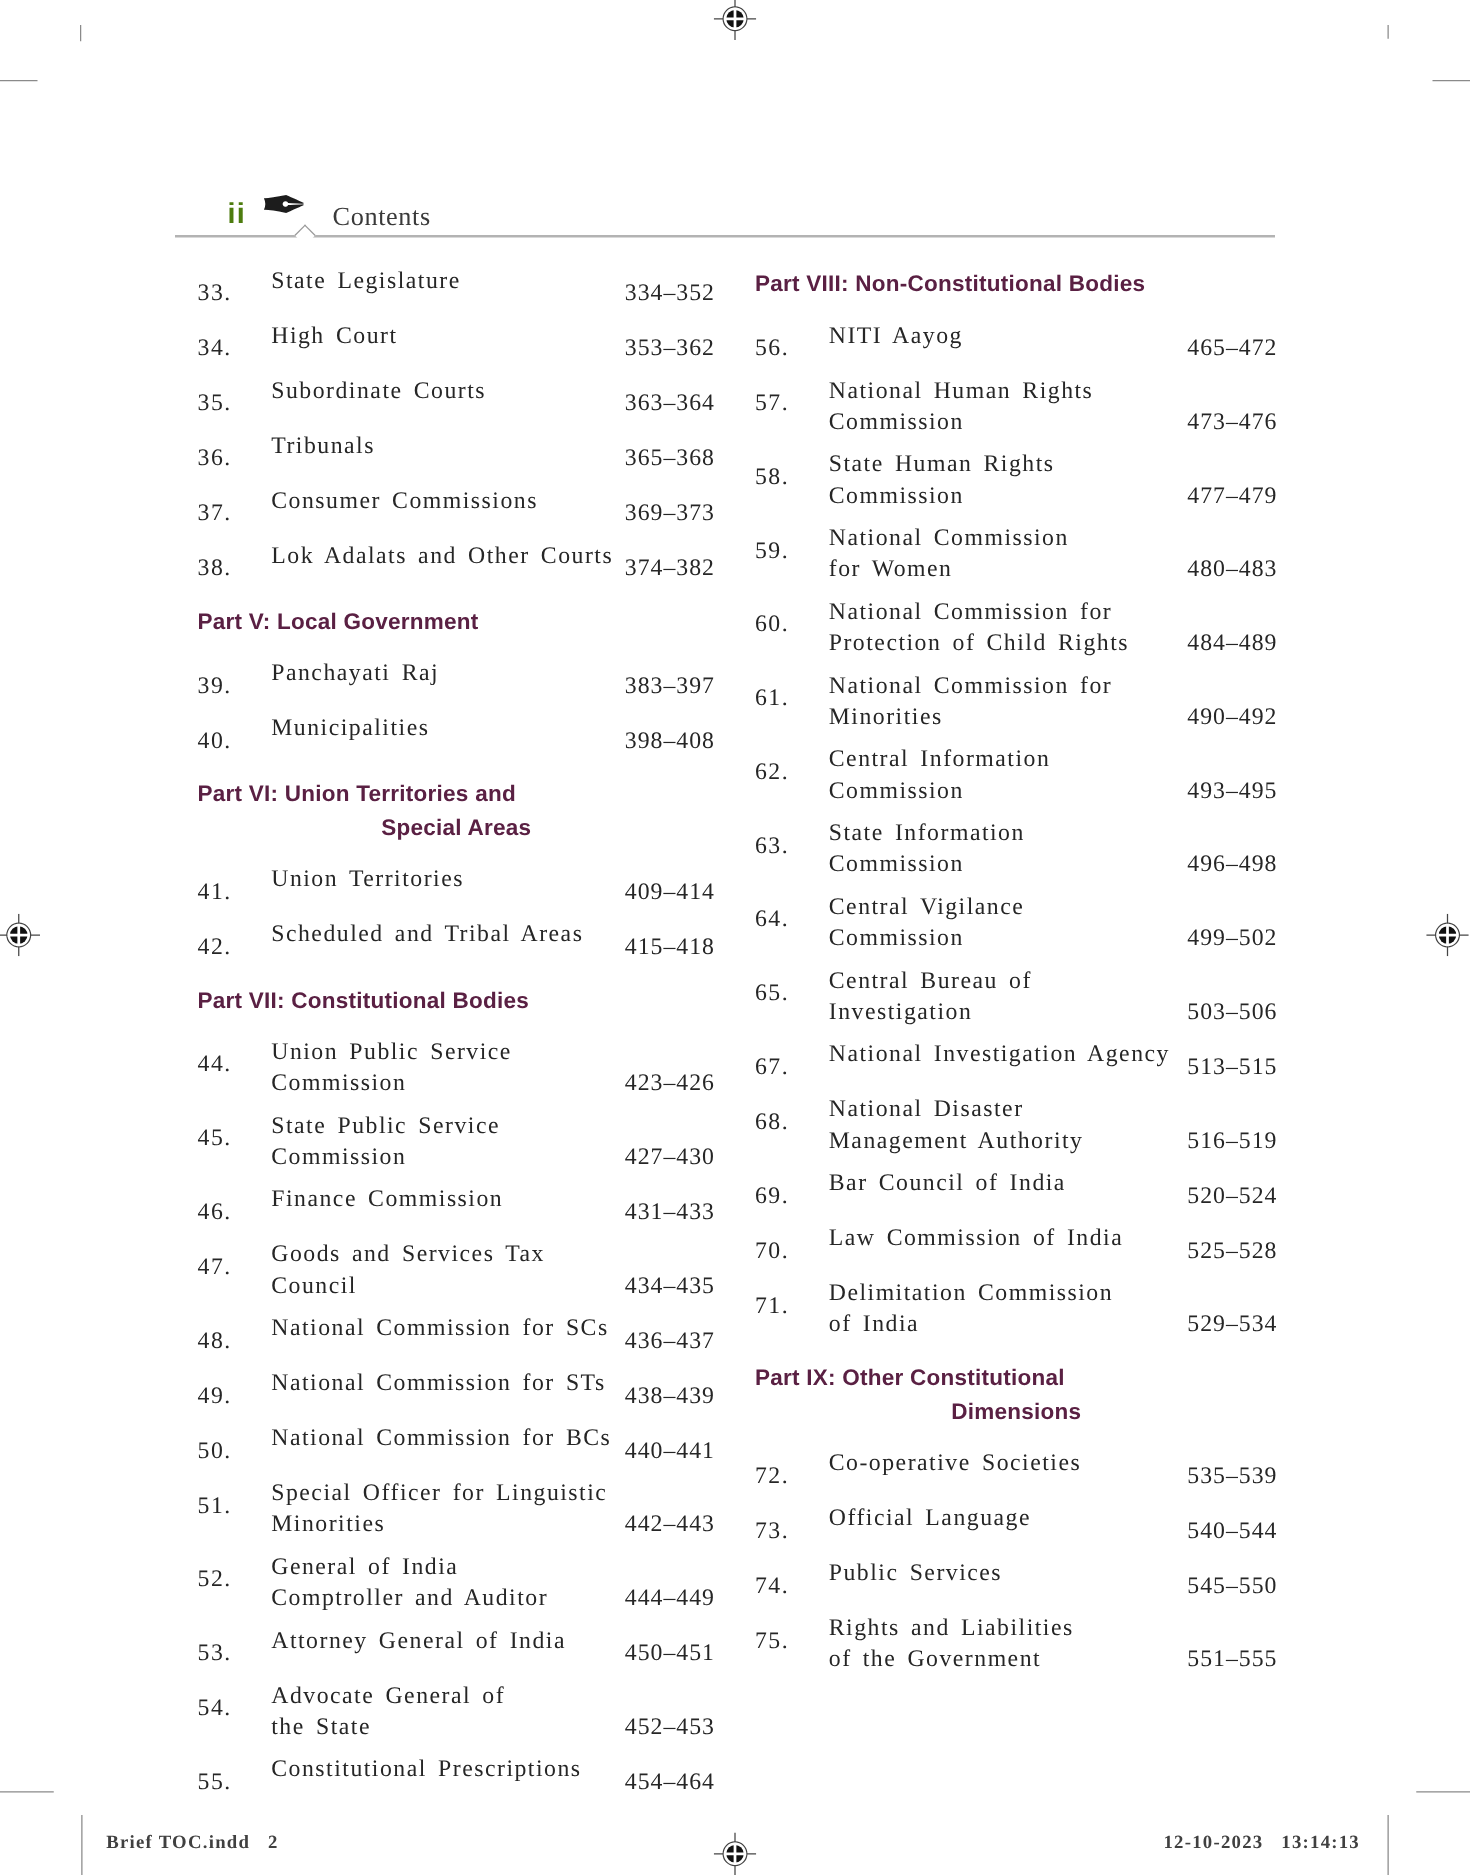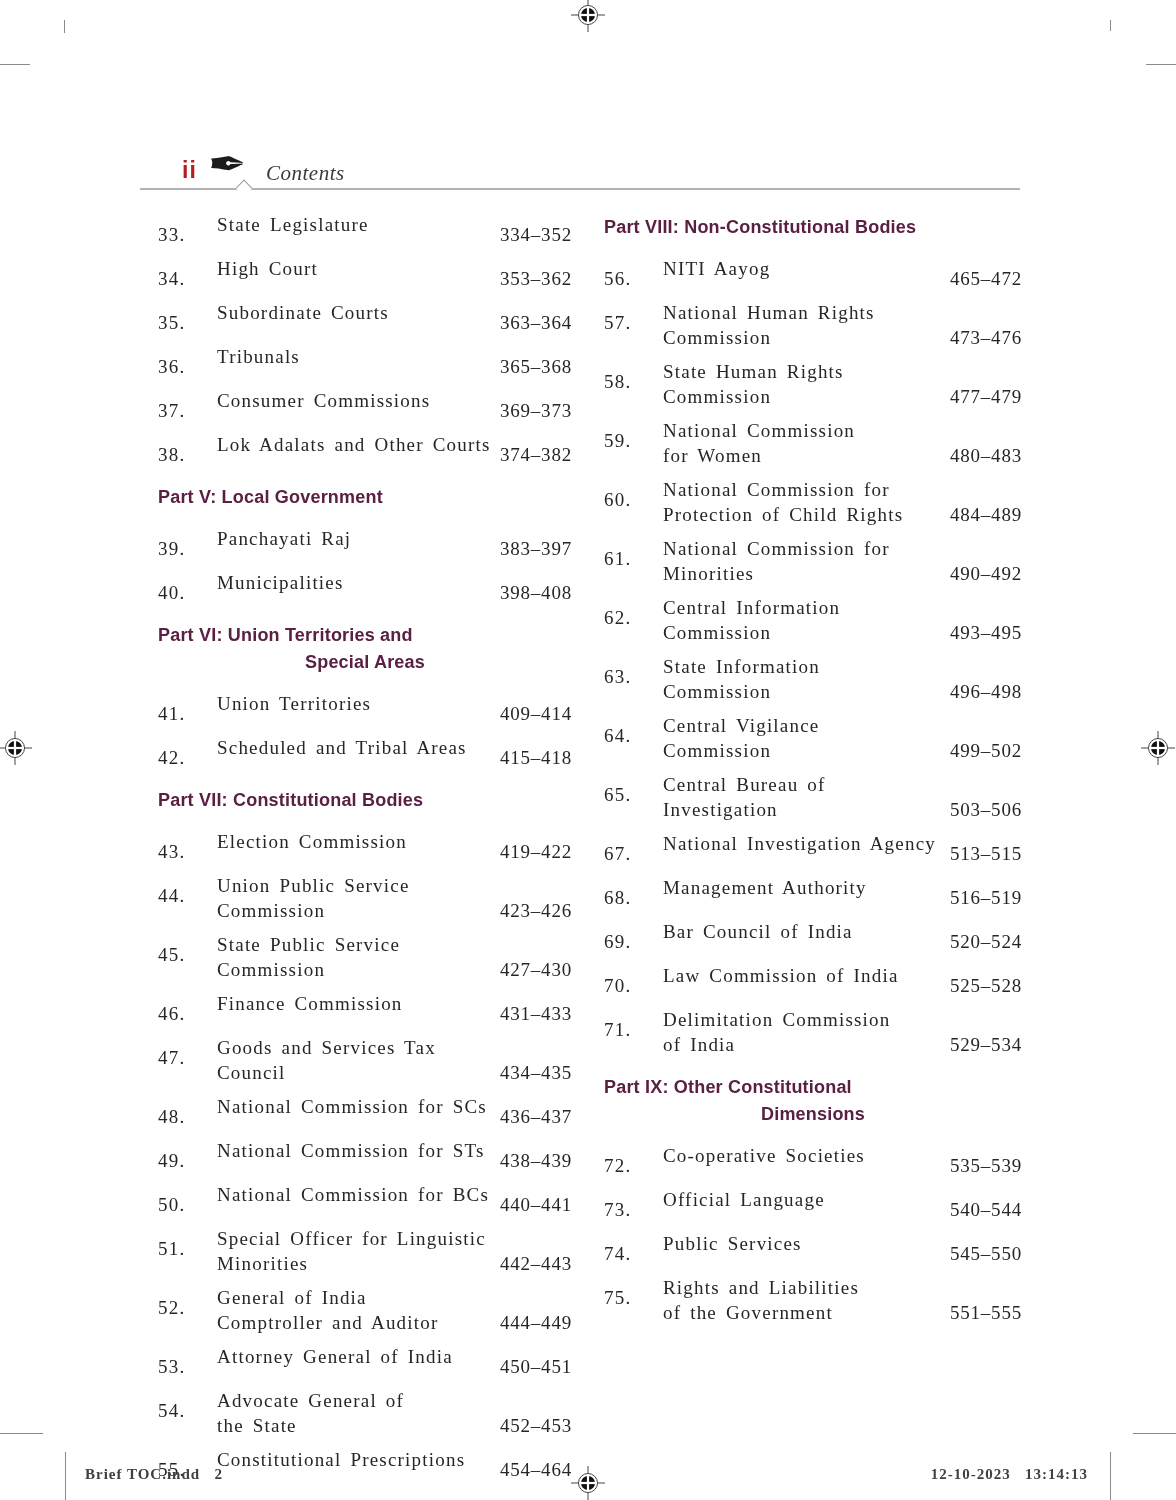--- a/index.html
+++ b/index.html
@@ -4,26 +4,26 @@
 <style>
   html,body{margin:0;padding:0;}
   body{
     width:1176px;height:1500px;position:relative;background:#ffffff;
     font-family:"Liberation Serif",serif;color:#222;overflow:hidden;
   }
   
   .header{position:absolute;left:140px;top:155px;width:880px;height:46px;}
   .header .rule{position:absolute;left:0;right:0;top:33px;height:2px;background:#b3b3b3;}
   .pagenum{position:absolute;left:42px;top:2px;font-family:"Liberation Sans",sans-serif;
-    font-weight:700;font-size:23px;color:#b91c1c;letter-spacing:1px;}
+    font-weight:700;font-size:23px;color:#4d7c0f;letter-spacing:1px;}
   .pen{position:absolute;left:68px;top:-14px;font-size:46px;color:#1c1c1c;line-height:1;
     font-family:"DejaVu Sans",sans-serif;}
   .notch{position:absolute;left:98px;top:27px;width:11px;height:11px;background:#fff;
     transform:rotate(45deg);border-left:1px solid #999;border-top:1px solid #999;}
-  .htitle{position:absolute;left:126px;top:6px;font-style:italic;font-size:21px;color:#3a3a3a;
+  .htitle{position:absolute;left:126px;top:6px;font-size:21px;color:#3a3a3a;
     letter-spacing:.5px;}
   
   .col{position:absolute;top:212px;font-size:19px;color:#262626;}
   .col-left{left:158px;width:414px;}
   .col-right{left:604px;width:418px;}
   .entry{display:flex;margin-bottom:9px;line-height:25px;letter-spacing:1.2px;}
   .entry .num{width:46px;flex:none;margin-top:10px;}
   .entry .lines{flex:1;word-spacing:3px;margin-left:13px;}
   .entry .pages{flex:none;align-self:flex-end;letter-spacing:.8px;white-space:nowrap;padding-left:4px;}
   .part-heading{font-family:"Liberation Sans",sans-serif;font-weight:700;font-size:18px;
@@ -167,27 +167,20 @@
       <span class="num">42.</span>
       <div class="lines">
         <div>Scheduled and Tribal Areas</div>
       </div>
       <span class="pages">415–418</span>
     </div>
     <div class="part-heading">
       <div>Part VII: Constitutional Bodies</div>
     </div>
     <div class="entry">
-      <span class="num">43.</span>
-      <div class="lines">
-        <div>Election Commission</div>
-      </div>
-      <span class="pages">419–422</span>
-    </div>
-    <div class="entry">
       <span class="num">44.</span>
       <div class="lines">
         <div>Union Public Service</div>
         <div>Commission</div>
       </div>
       <span class="pages">423–426</span>
     </div>
     <div class="entry">
       <span class="num">45.</span>
       <div class="lines">
@@ -357,20 +350,21 @@
     <div class="entry">
       <span class="num">67.</span>
       <div class="lines">
         <div>National Investigation Agency</div>
       </div>
       <span class="pages">513–515</span>
     </div>
     <div class="entry">
       <span class="num">68.</span>
       <div class="lines">
+        <div>National Disaster</div>
         <div>Management Authority</div>
       </div>
       <span class="pages">516–519</span>
     </div>
     <div class="entry">
       <span class="num">69.</span>
       <div class="lines">
         <div>Bar Council of India</div>
       </div>
       <span class="pages">520–524</span>

